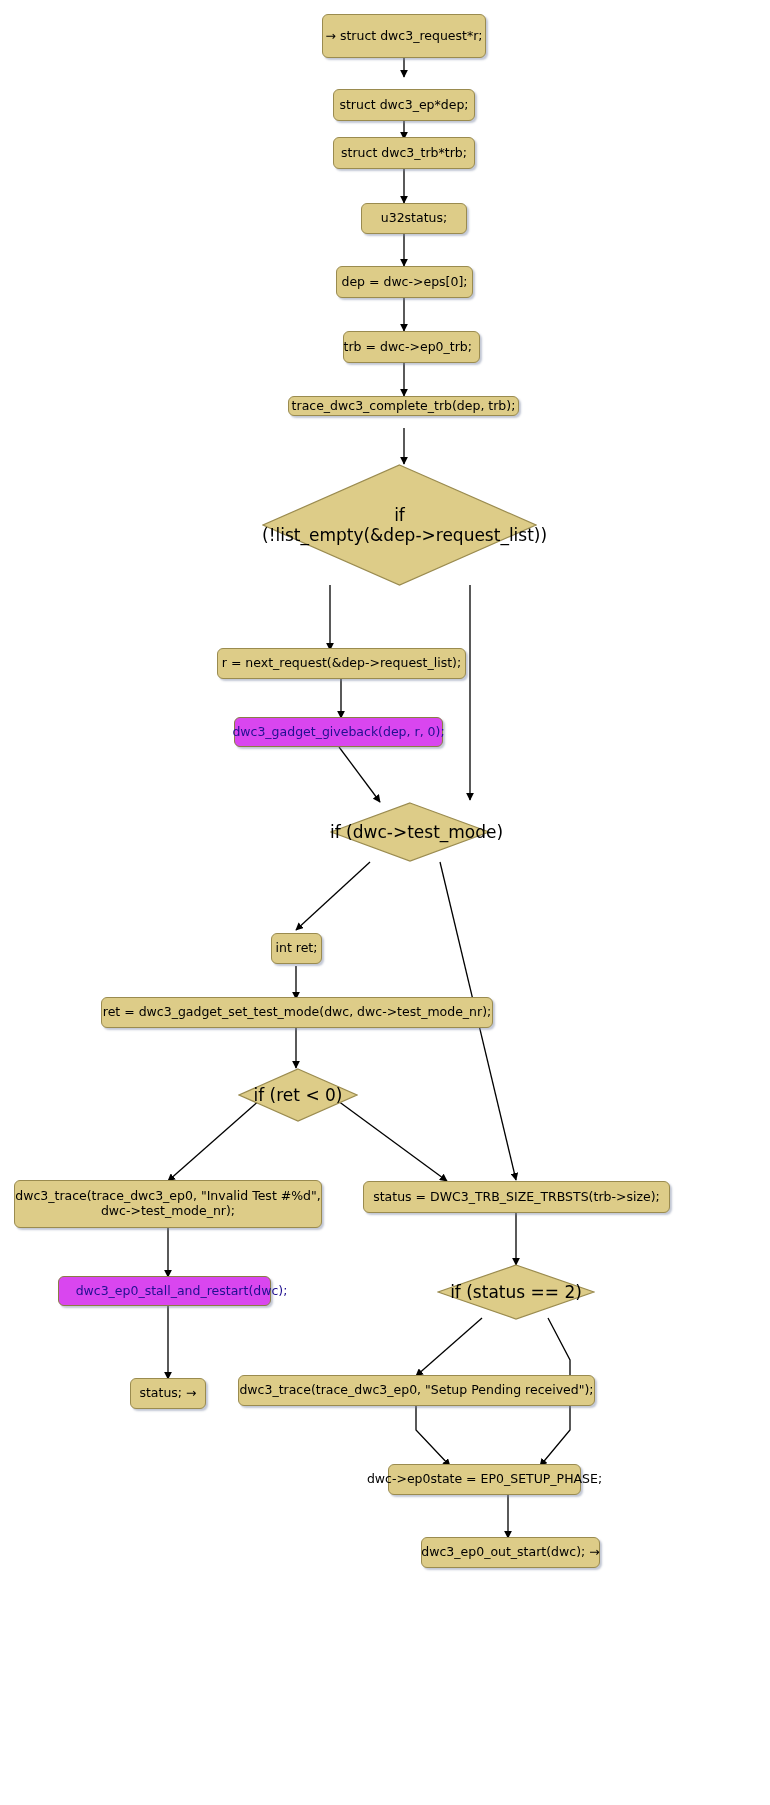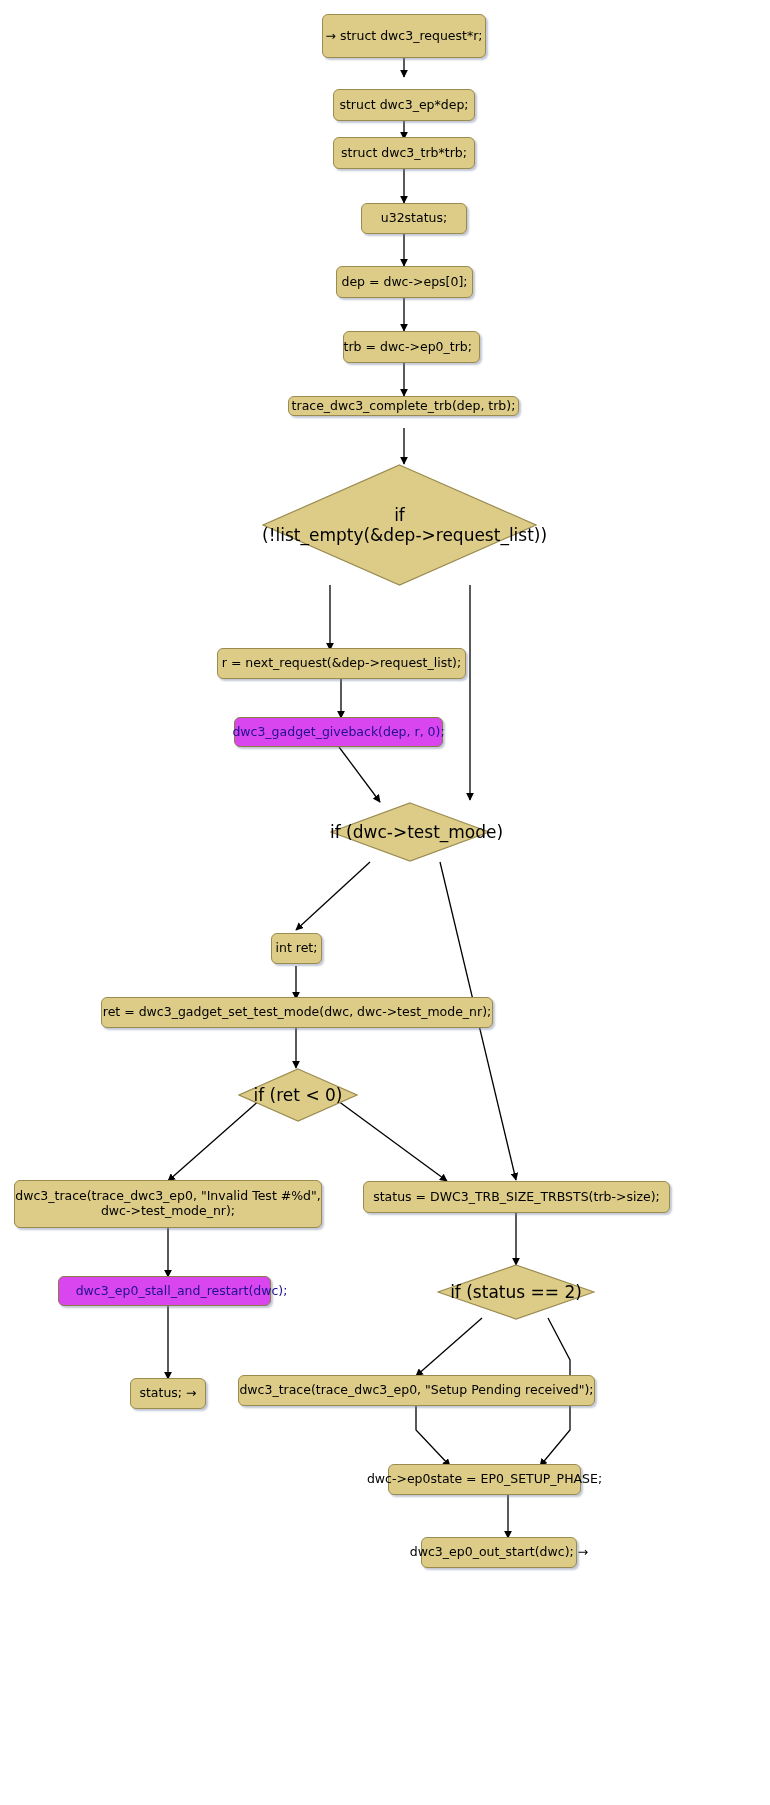--- a/index.html
+++ b/index.html
@@ -215,17 +215,17 @@
   </div>
 
   <div class="node process" style="left:238px; top:1375px; width:357px; height:31px;">
     <span>dwc3_trace(trace_dwc3_ep0, "Setup Pending received");</span>
   </div>
 
   <div class="node process" style="left:388px; top:1464px; width:193px; height:31px;border-radius:6px;">
     <span>dwc-&gt;ep0state = EP0_SETUP_PHASE;</span>
   </div>
 
-  <div class="node process" style="left:421px; top:1537px; width:156px; height:31px;">
+  <div class="node process" style="left:421px; top:1537px; width:179px; height:31px;">
     <span>dwc3_ep0_out_start(dwc); →</span>
   </div>
 
 </div>
 
 </body></html>

